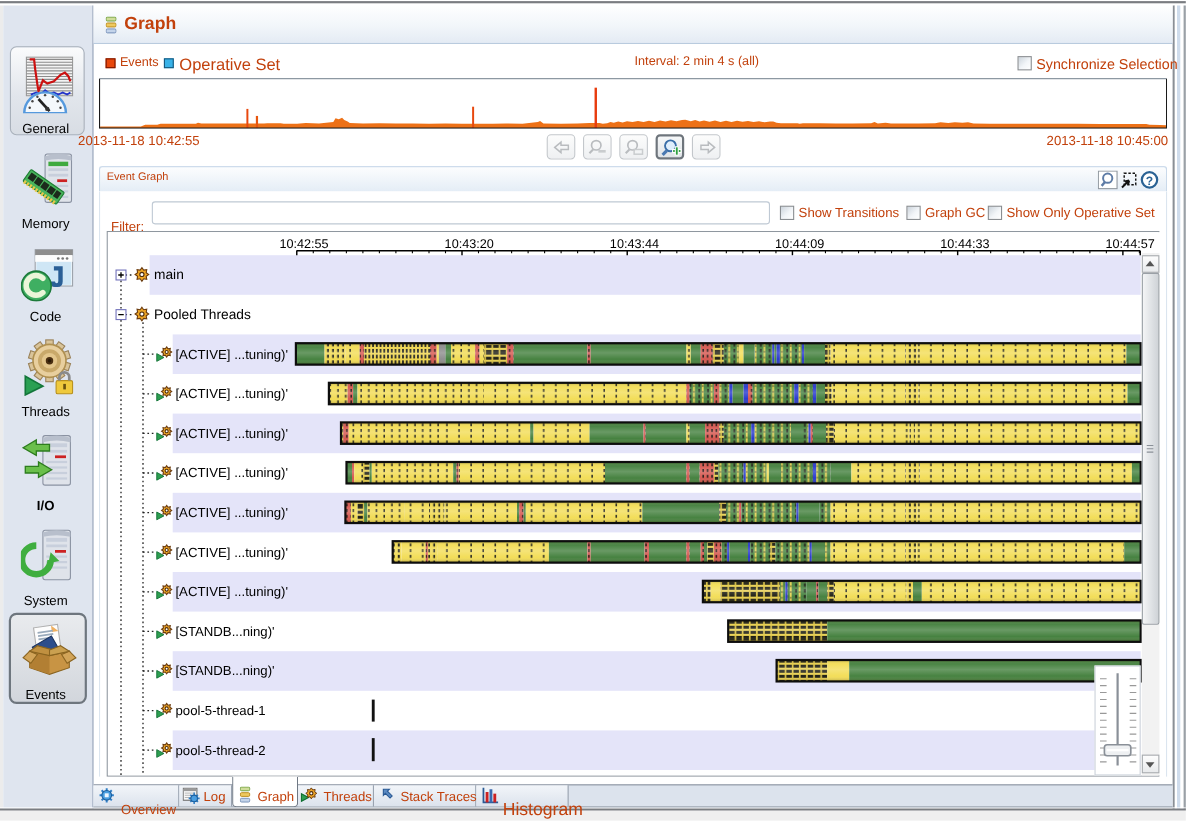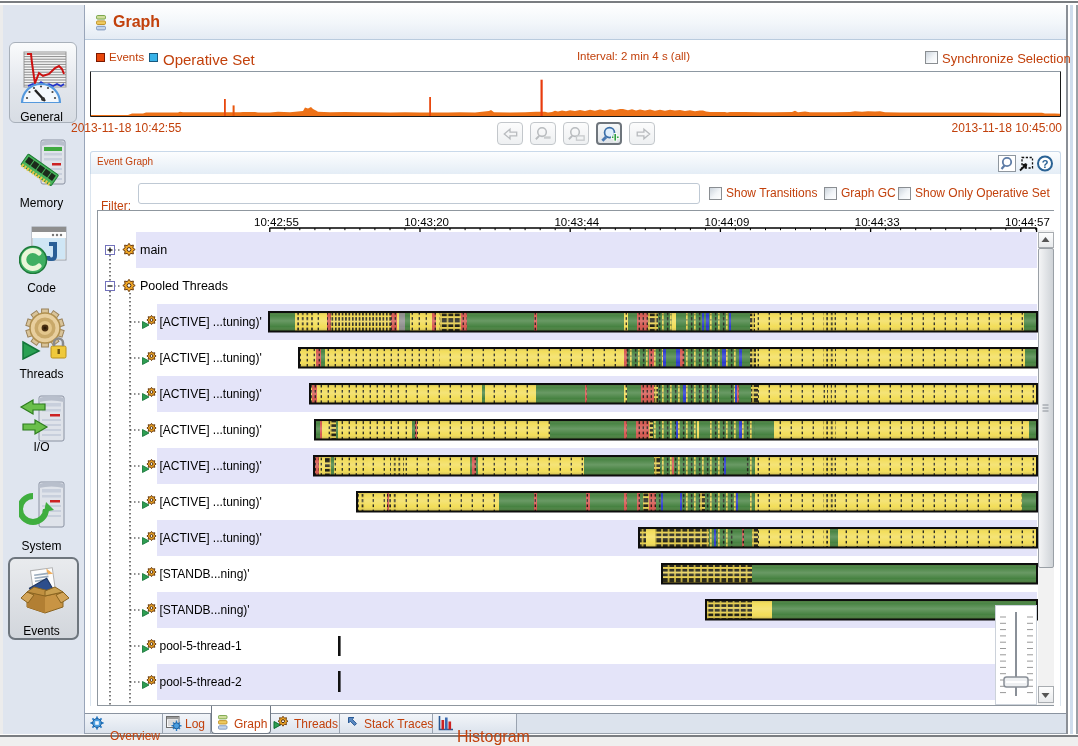--- a/index.html
+++ b/index.html
@@ -133,21 +133,21 @@
     <rect x="23" y="9" width="19" height="3.5" fill="#c8cfdc"></rect>
     <rect x="23" y="15" width="19" height="2.5" fill="#c8cfdc"></rect>
     <rect x="31" y="20" width="10" height="2.5" fill="#cc2222"></rect>
     <rect x="23" y="25" width="19" height="2" fill="#c8cfdc"></rect>
     <rect x="23" y="30" width="19" height="2" fill="#c8cfdc"></rect>
     <rect x="23" y="35" width="19" height="2" fill="#c8cfdc"></rect>
     <rect x="23" y="40" width="19" height="2" fill="#c8cfdc"></rect>
     <path d="M2,13 l12,-7 v4 h12 v6 h-12 v4 Z" fill="#6abf4b" stroke="#2d7d1e" stroke-width="1.2"></path>
     <path d="M28,30 l-12,-7 v4 h-12 v6 h12 v4 Z" fill="#6abf4b" stroke="#2d7d1e" stroke-width="1.2" transform="translate(0,3)"></path>
   </svg>
-<div class="sbtxt" style="top:440px;">I/O</div>
+<div class="sbtxt" style="top:453px;font-weight:bold;">I/O</div>
 <svg class="ab" style="left:19px;top:480px" width="48" height="52" viewBox="0 0 48 52" xmlns="http://www.w3.org/2000/svg">
     <rect x="20" y="2" width="25" height="45" rx="2" fill="#dfe3ea" stroke="#8a92a2"></rect>
     <path d="M20,4 q12.5,-4 25,0 l0,4 q-12.5,-3 -25,0 Z" fill="#b8bfcc"></path>
     <rect x="23" y="9" width="19" height="3.5" fill="#c8cfdc"></rect>
     <rect x="23" y="15" width="19" height="2.5" fill="#c8cfdc"></rect>
     <rect x="31" y="20" width="10" height="2.5" fill="#cc2222"></rect>
     <rect x="23" y="25" width="19" height="2" fill="#c8cfdc"></rect>
     <rect x="23" y="30" width="19" height="2" fill="#c8cfdc"></rect>
     <rect x="23" y="35" width="19" height="2" fill="#c8cfdc"></rect>
     <path d="M14,16 a13,13 0 1 0 13,13" stroke="#3fae3f" stroke-width="6" fill="none"></path>

